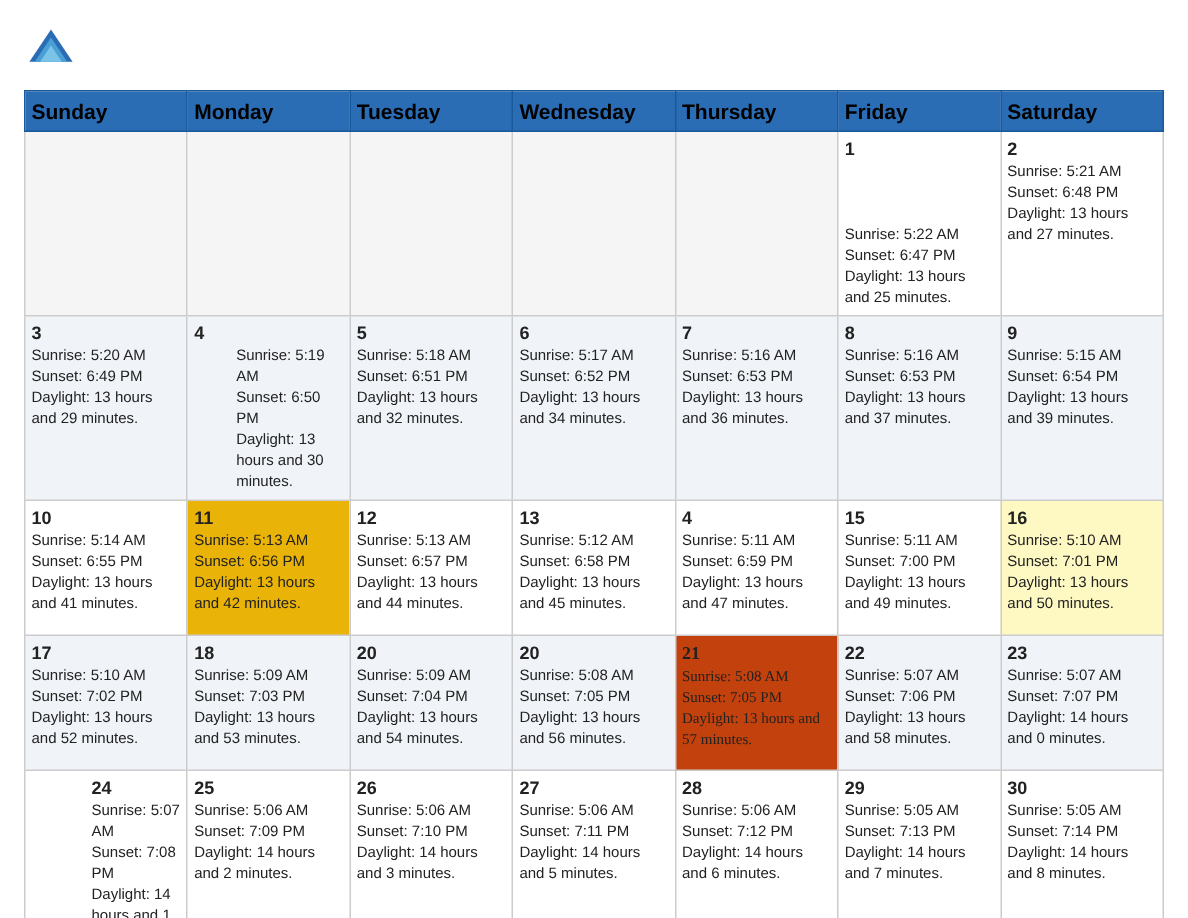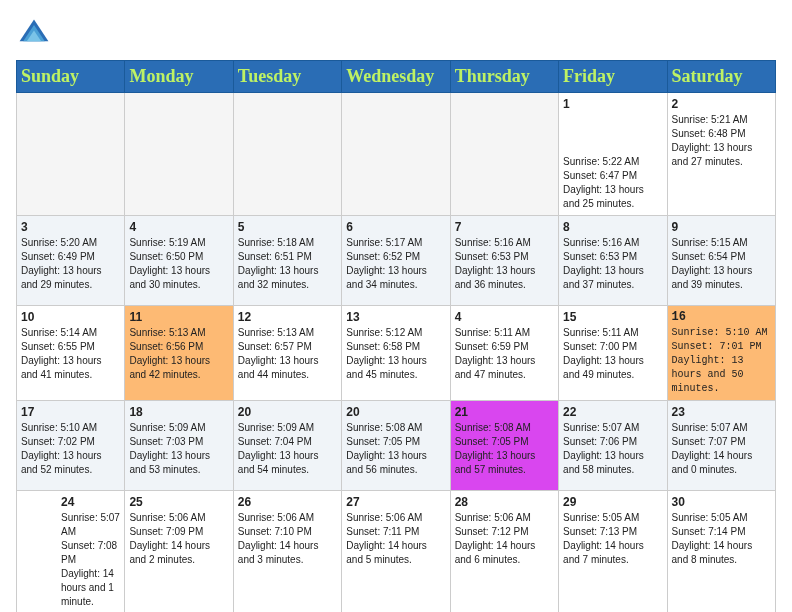--- a/index.html
+++ b/index.html
@@ -44,27 +44,26 @@
       font-size: 14px;
       color: #444;
     }
     table {
       width: 100%;
       border-collapse: collapse;
       table-layout: fixed;
     }
     th {
       background: #2a6db5;
-      color: #bef264;
-      font-size: 18px;
+      color: #000000;
+      font-size: 14px;
       font-weight: bold;
       padding: 5px 4px;
       text-align: left;
       border: 1px solid #1a5a9a;
-      font-family: Liberation Serif, serif;
     }
     td {
       vertical-align: top;
       border: 1px solid #ccc;
       padding: 4px;
       font-size: 10.5px;
       color: #222;
       height: 90px;
       background: #fff;
     }
@@ -145,21 +144,21 @@
       </tr>
       <tr>
         <td style="background: rgb(240, 244, 248);">
           <span class="day-num">3</span>
           <div class="day-info" style="white-space: pre-line;">Sunrise: 5:20 AM
 Sunset: 6:49 PM
 Daylight: 13 hours and 29 minutes.</div>
         </td>
         <td style="background: rgb(240, 244, 248);">
           <span class="day-num">4</span>
-          <div class="day-info" style="white-space: pre-line;">Sunrise: 5:19 AM
+          <div class="day-info" style="white-space: pre-line; margin-left: 28px;">Sunrise: 5:19 AM
 Sunset: 6:50 PM
 Daylight: 13 hours and 30 minutes.</div>
         </td>
         <td style="background: rgb(240, 244, 248);">
           <span class="day-num">5</span>
           <div class="day-info" style="white-space: pre-line;">Sunrise: 5:18 AM
 Sunset: 6:51 PM
 Daylight: 13 hours and 32 minutes.</div>
         </td>
         <td style="background: rgb(240, 244, 248);">
@@ -187,21 +186,21 @@
 Daylight: 13 hours and 39 minutes.</div>
         </td>
       </tr>
       <tr>
         <td style="background: rgb(255, 255, 255);">
           <span class="day-num">10</span>
           <div class="day-info" style="white-space: pre-line;">Sunrise: 5:14 AM
 Sunset: 6:55 PM
 Daylight: 13 hours and 41 minutes.</div>
         </td>
-        <td style="background: #fdba74; margin-top: 48px;">
+        <td style="background: #eab308; margin-top: 48px;">
           <span class="day-num">11</span>
           <div class="day-info" style="white-space: pre-line;">Sunrise: 5:13 AM
 Sunset: 6:56 PM
 Daylight: 13 hours and 42 minutes.</div>
         </td>
         <td style="background: rgb(255, 255, 255);">
           <span class="day-num">12</span>
           <div class="day-info" style="white-space: pre-line;">Sunrise: 5:13 AM
 Sunset: 6:57 PM
 Daylight: 13 hours and 44 minutes.</div>
@@ -217,21 +216,21 @@
           <div class="day-info" style="white-space: pre-line;">Sunrise: 5:11 AM
 Sunset: 6:59 PM
 Daylight: 13 hours and 47 minutes.</div>
         </td>
         <td style="background: rgb(255, 255, 255);">
           <span class="day-num">15</span>
           <div class="day-info" style="white-space: pre-line;">Sunrise: 5:11 AM
 Sunset: 7:00 PM
 Daylight: 13 hours and 49 minutes.</div>
         </td>
-        <td style="background: #fdba74; font-family: Liberation Mono, monospace;">
+        <td style="background: #fef9c3;">
           <span class="day-num">16</span>
           <div class="day-info" style="white-space: pre-line;">Sunrise: 5:10 AM
 Sunset: 7:01 PM
 Daylight: 13 hours and 50 minutes.</div>
         </td>
       </tr>
       <tr>
         <td style="background: rgb(240, 244, 248);">
           <span class="day-num">17</span>
           <div class="day-info" style="white-space: pre-line;">Sunrise: 5:10 AM
@@ -249,21 +248,21 @@
           <div class="day-info" style="white-space: pre-line;">Sunrise: 5:09 AM
 Sunset: 7:04 PM
 Daylight: 13 hours and 54 minutes.</div>
         </td>
         <td style="background: rgb(240, 244, 248);">
           <span class="day-num">20</span>
           <div class="day-info" style="white-space: pre-line;">Sunrise: 5:08 AM
 Sunset: 7:05 PM
 Daylight: 13 hours and 56 minutes.</div>
         </td>
-        <td style="background: #d946ef;">
+        <td style="background: #c2410c; font-family: Liberation Serif, serif;">
           <span class="day-num">21</span>
           <div class="day-info" style="white-space: pre-line;">Sunrise: 5:08 AM
 Sunset: 7:05 PM
 Daylight: 13 hours and 57 minutes.</div>
         </td>
         <td style="background: rgb(240, 244, 248);">
           <span class="day-num">22</span>
           <div class="day-info" style="white-space: pre-line;">Sunrise: 5:07 AM
 Sunset: 7:06 PM
 Daylight: 13 hours and 58 minutes.</div>

